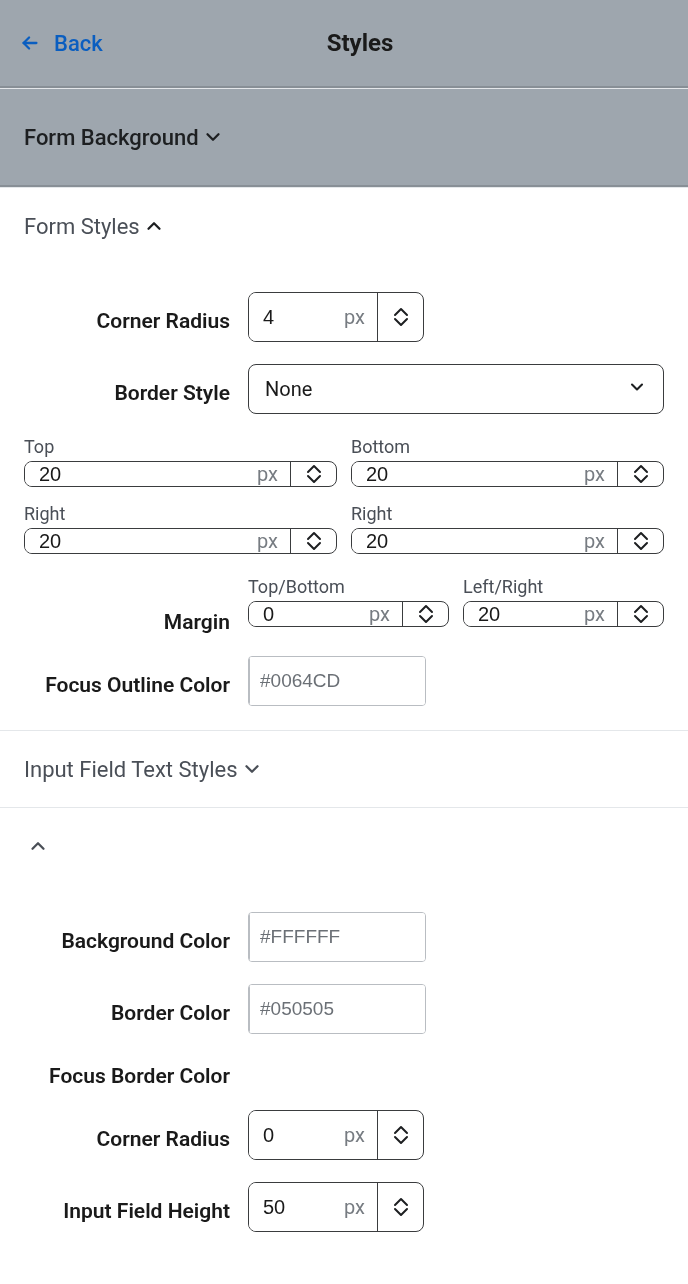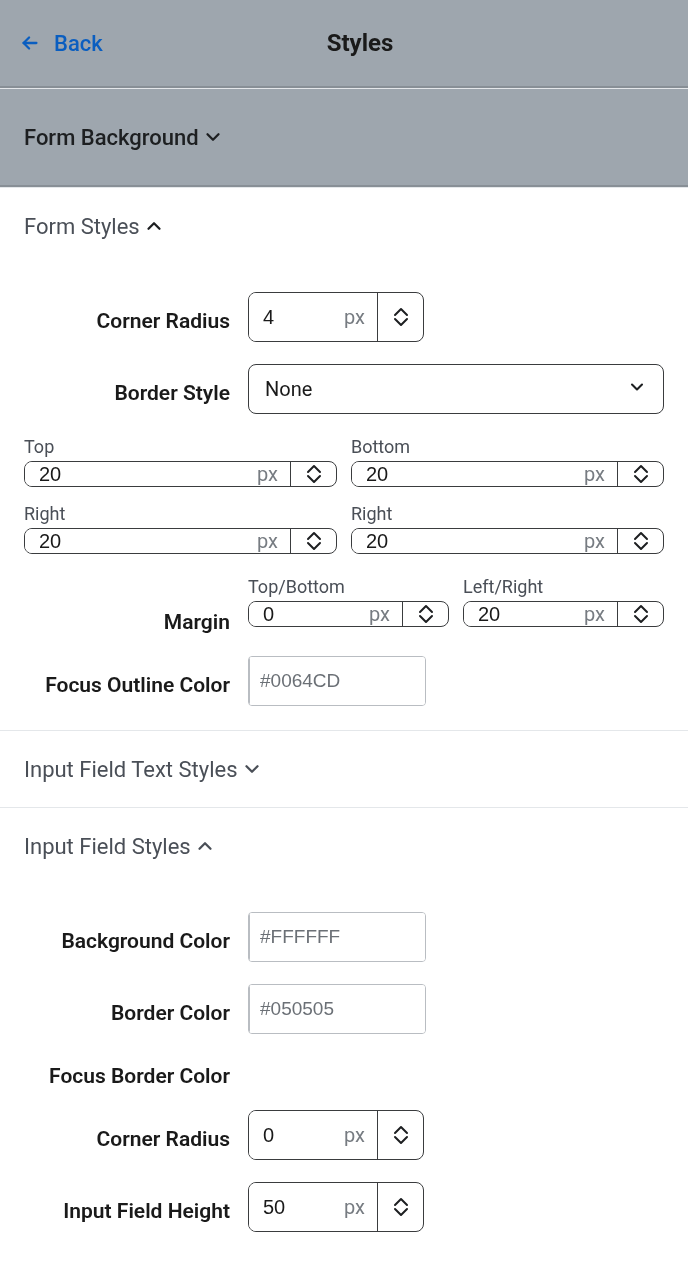--- a/index.html
+++ b/index.html
@@ -389,21 +389,20 @@
     <span class="chevron">
       <svg viewBox="0 0 24 24" fill="none" stroke="#4a4f57" stroke-width="2.5" stroke-linecap="round" stroke-linejoin="round">
           <polyline points="6 9 12 15 18 9"></polyline>
         </svg>
     </span>
   </div>
 </div>
 
 <div class="section">
   <div class="section-header">
-    <span>Input Field Styles</span>
     <span class="chevron">
       <svg viewBox="0 0 24 24" fill="none" stroke="#4a4f57" stroke-width="2.5" stroke-linecap="round" stroke-linejoin="round">
           <polyline points="6 15 12 9 18 15"></polyline>
         </svg>
     </span>
   </div>
   <div class="section-body">
 
     <div class="row">
       <div class="label-col">Background Color</div>

